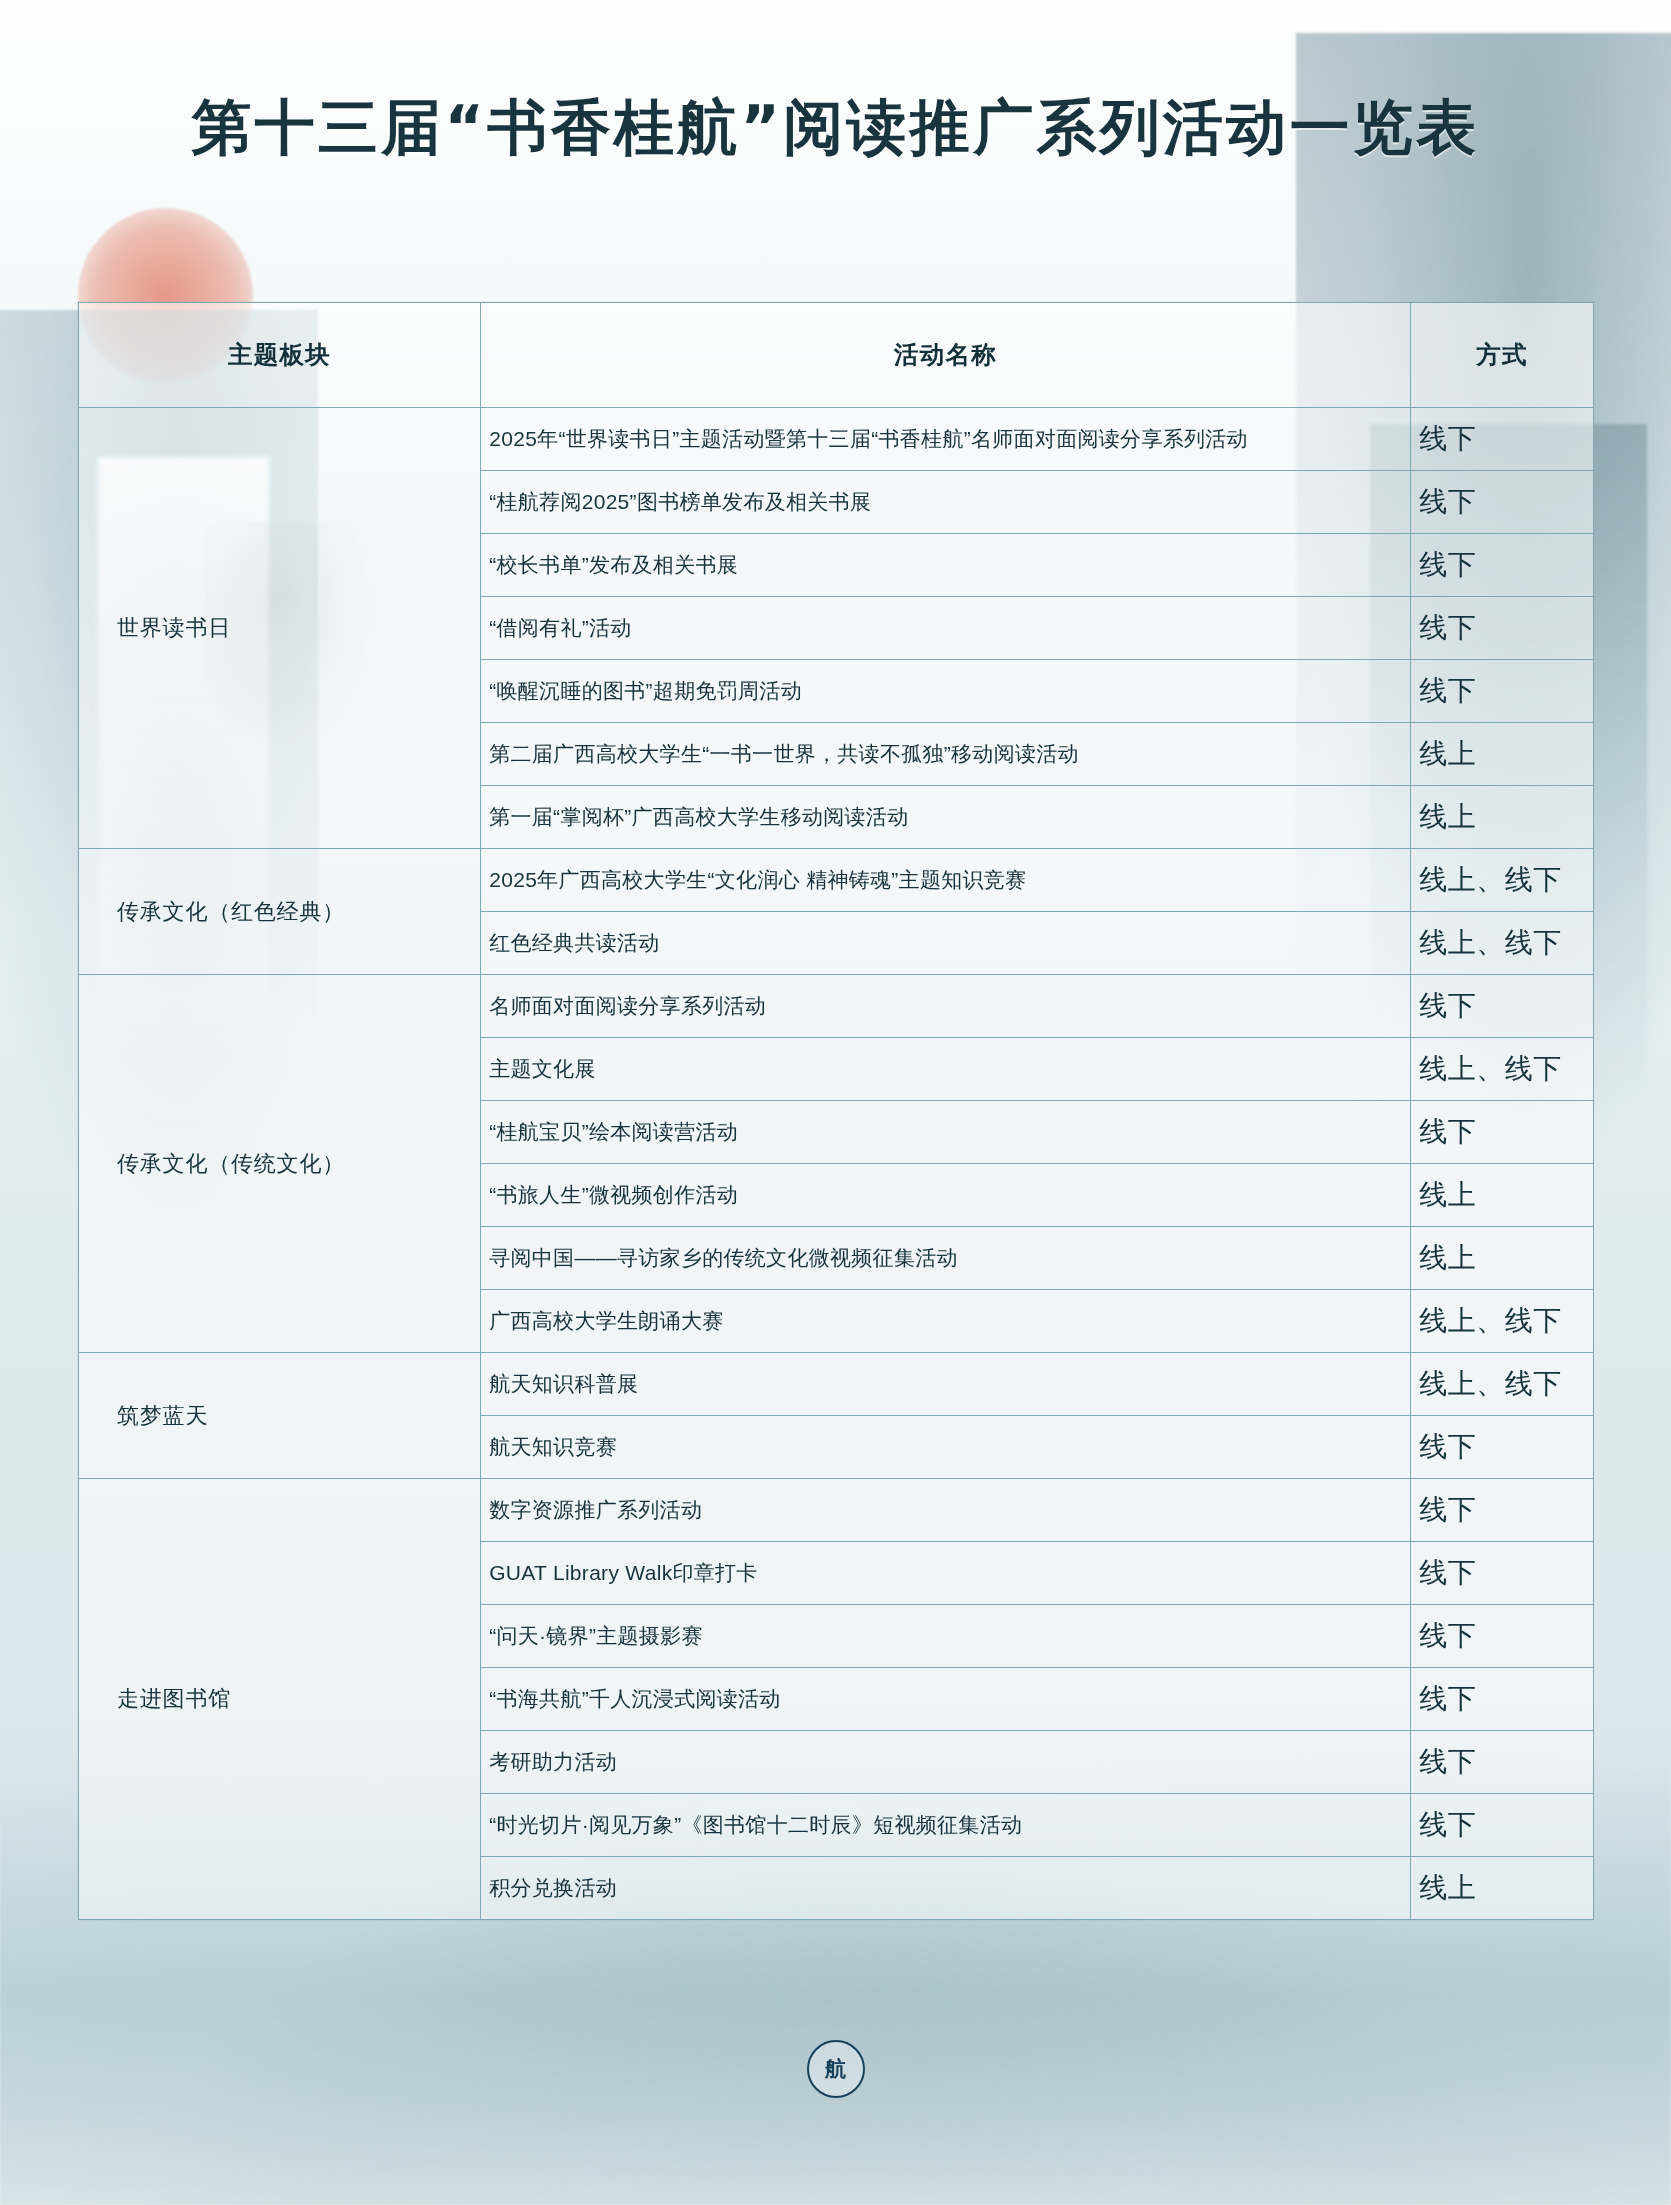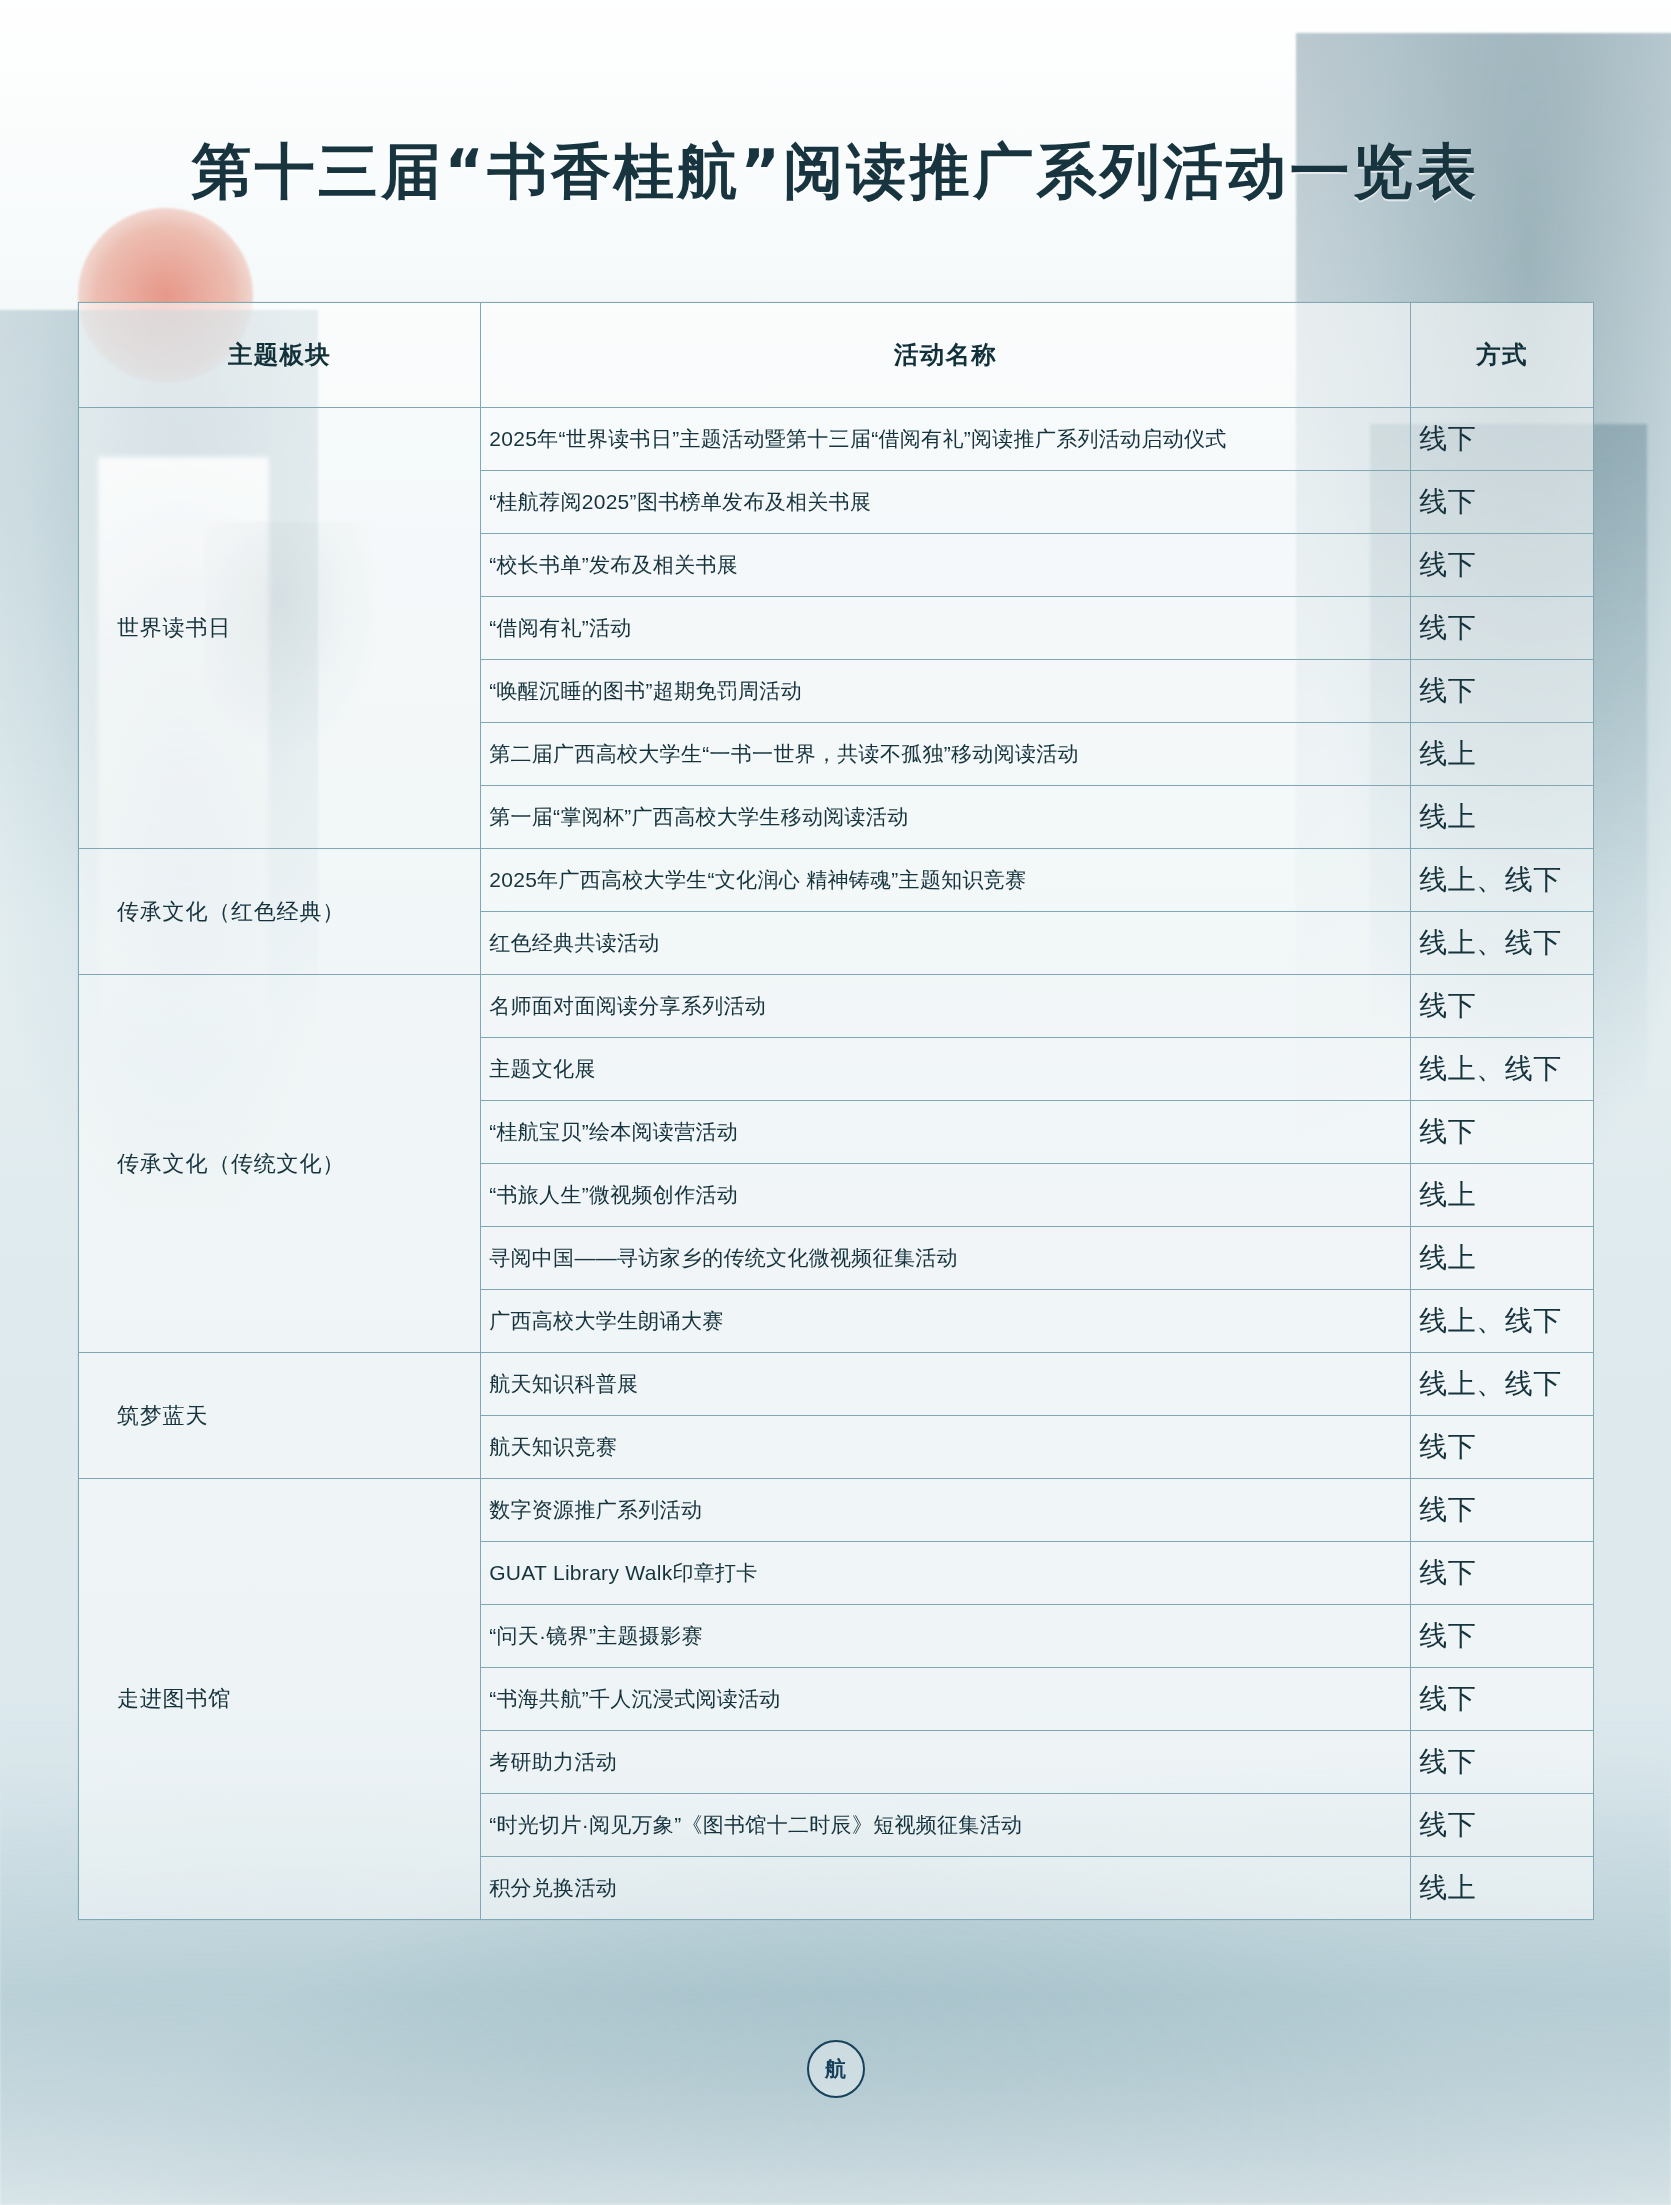--- a/index.html
+++ b/index.html
@@ -104,21 +104,20 @@
     top: 88px;
     left: 0;
     width: 1671px;
     text-align: center;
     font-family: "DejaVu Sans", "Liberation Sans", sans-serif;
     font-size: 60px;
     font-weight: 700;
     letter-spacing: 3.3px;
     color: #17343f;
     text-shadow: 0 1.6px 0 rgba(255,255,255,0.6);
-    margin-top: 44px;
   }
 
   .table-wrap {
     position: absolute;
     left: 78px;
     top: 302px;
     width: 1515px;
     background: rgba(255,255,255,0.42);
     box-shadow: 0 0 0 0.8px rgba(120,150,160,0.10);
   }
@@ -240,21 +239,21 @@
       <thead>
         <tr>
           <th>主题板块</th>
           <th>活动名称</th>
           <th>方式</th>
         </tr>
       </thead>
       <tbody id="schedule-body">
           <tr>
             <td class="section" rowspan="7">世界读书日</td>
-            <td class="name">2025年“世界读书日”主题活动暨第十三届“借阅有礼”阅读推广系列活动启动仪式</td>
+            <td class="name">2025年“世界读书日”主题活动暨第十三届“书香桂航”名师面对面阅读分享系列活动</td>
             <td class="mode">线下</td>
           </tr>
           <tr>
             <td class="name">“桂航荐阅2025”图书榜单发布及相关书展</td>
             <td class="mode">线下</td>
           </tr>
           <tr>
             <td class="name">“校长书单”发布及相关书展</td>
             <td class="mode">线下</td>
           </tr>

